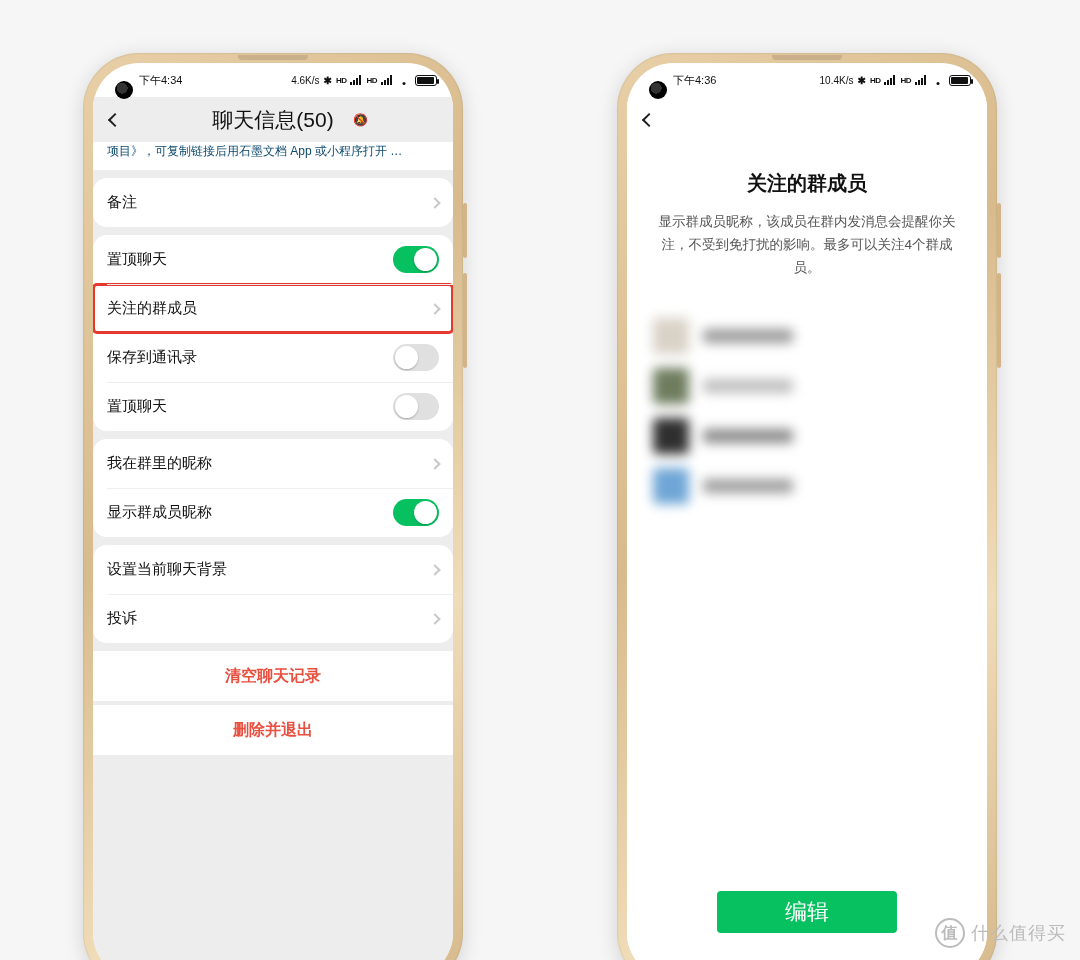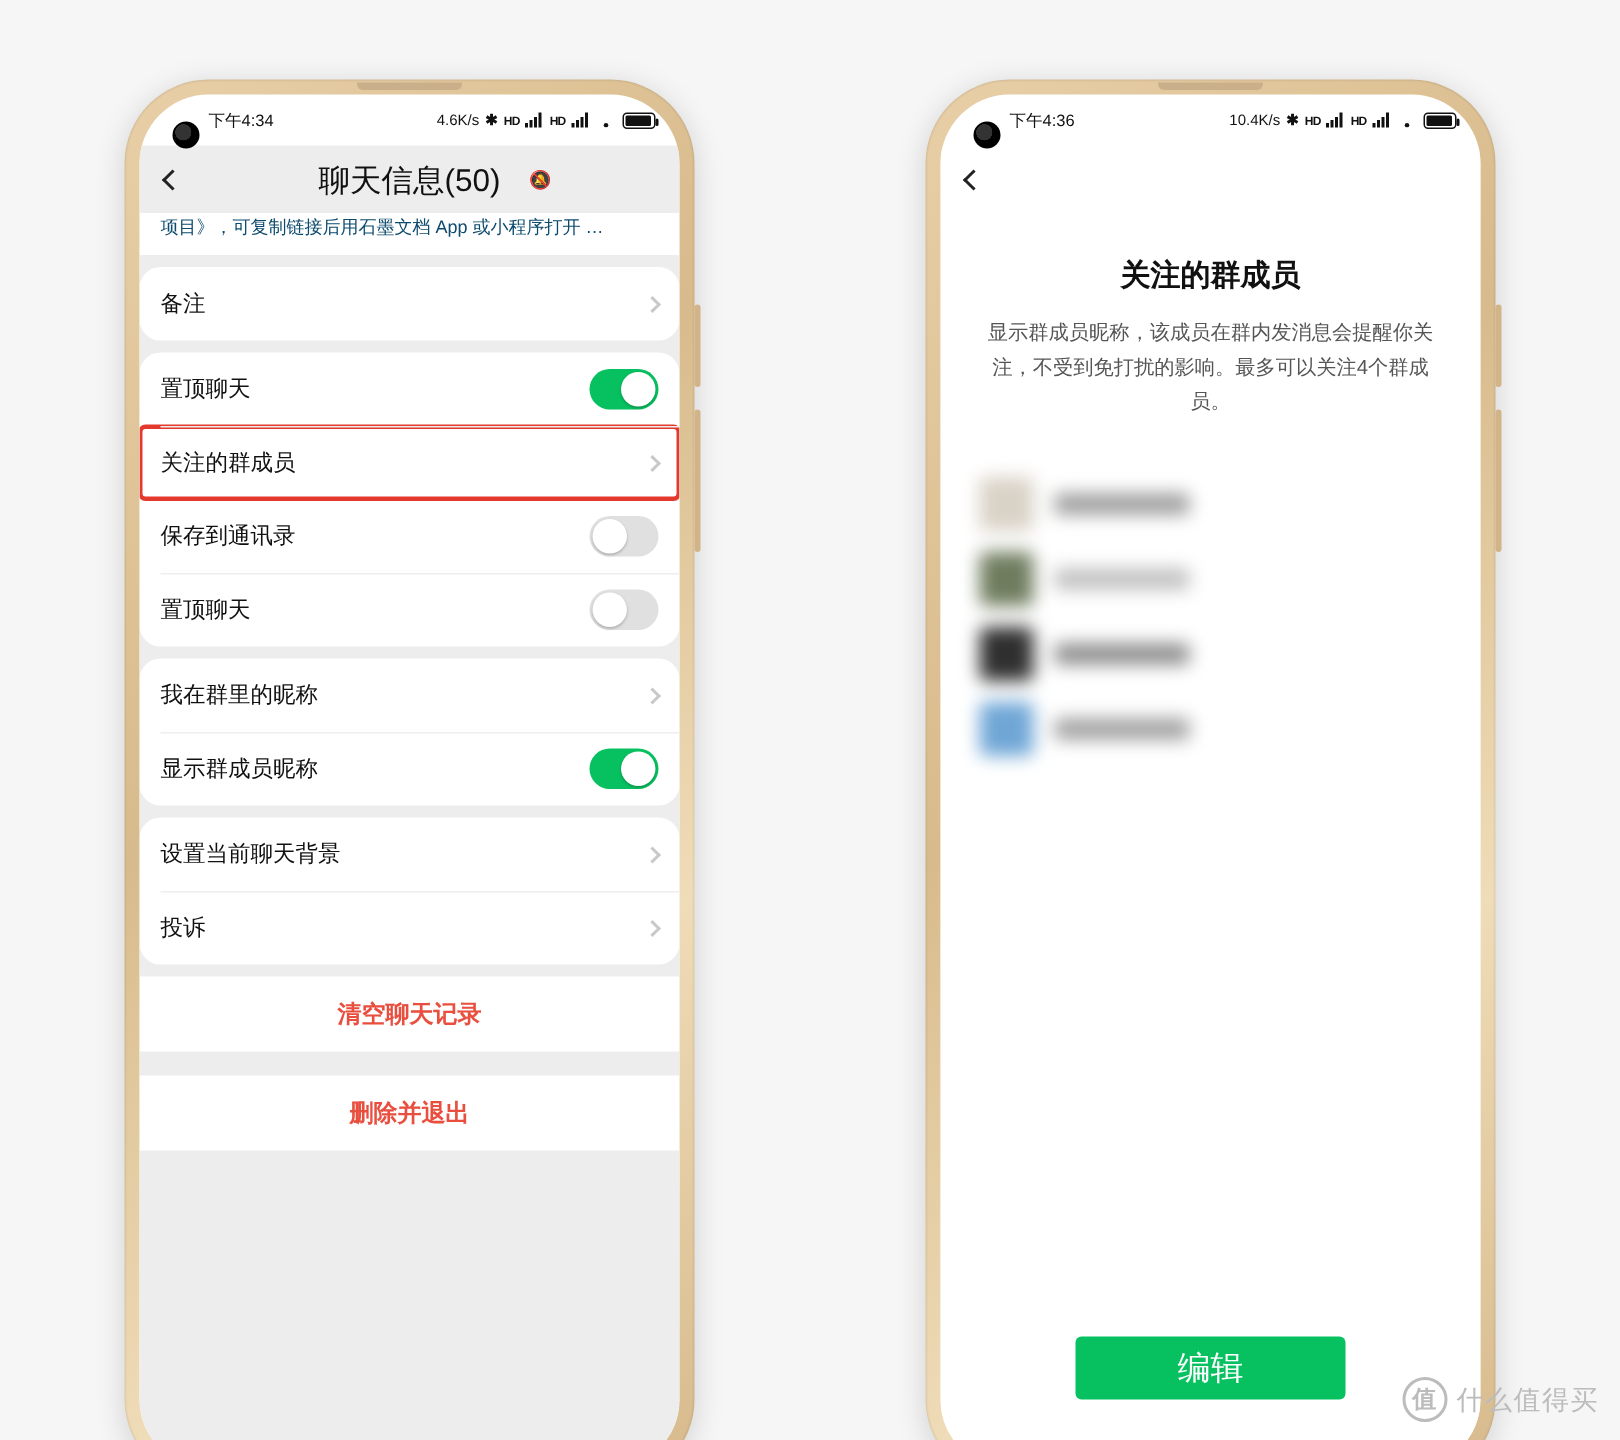--- a/index.html
+++ b/index.html
@@ -78,21 +78,21 @@
     font-size:15px; color:#111; position:relative; cursor:pointer;}
   .row + .row::before { content:""; position:absolute; left:14px; right:0; top:0; height:1px; background:#eee;}
   .row .arrow { width:8px; height:8px; border-top:2px solid #c9c9c9; border-right:2px solid #c9c9c9; transform:rotate(45deg);}
   .row.highlight { outline:3px solid #e43a2e; outline-offset:-2px; z-index:2; border-radius:4px;}
   .toggle { width:46px; height:27px; border-radius:14px; background:#e0e0e0; position:relative; transition:.2s;}
   .toggle .knob { position:absolute; top:2px; left:2px; width:23px; height:23px; background:#fff; border-radius:50%; box-shadow:0 1px 2px rgba(0,0,0,.25);}
   .toggle.on { background:#07c160; }
   .toggle.on .knob { left:21px; }
   .danger-row { height:50px; display:flex; align-items:center; justify-content:center;
     background:#fff; color:#e94f3f; font-size:16px; cursor:pointer;font-weight:bold;}
-  .danger-row + .danger-row { margin-top:16px; }
+  .danger-row + .danger-row { margin-top:4px; }
 
   
   .right-body { flex:1; background:#fff; display:flex; flex-direction:column; padding:28px 26px 0; }
   .right-body h2 { text-align:center; font-size:20px; font-weight:600; color:#111; margin-bottom:14px;}
   .right-body p  { text-align:center; font-size:13.5px; line-height:1.7; color:#555; }
   .members { margin-top:38px; display:flex; flex-direction:column; gap:14px; filter: blur(6px);}
   .member { display:flex; align-items:center; gap:14px; }
   .avatar { width:36px; height:36px; border-radius:4px; }
   .member .name { width:90px; height:14px; border-radius:3px; }
   .av1 { background:#d9d2c7;} .nm1 { background:#9b9b9b;}

